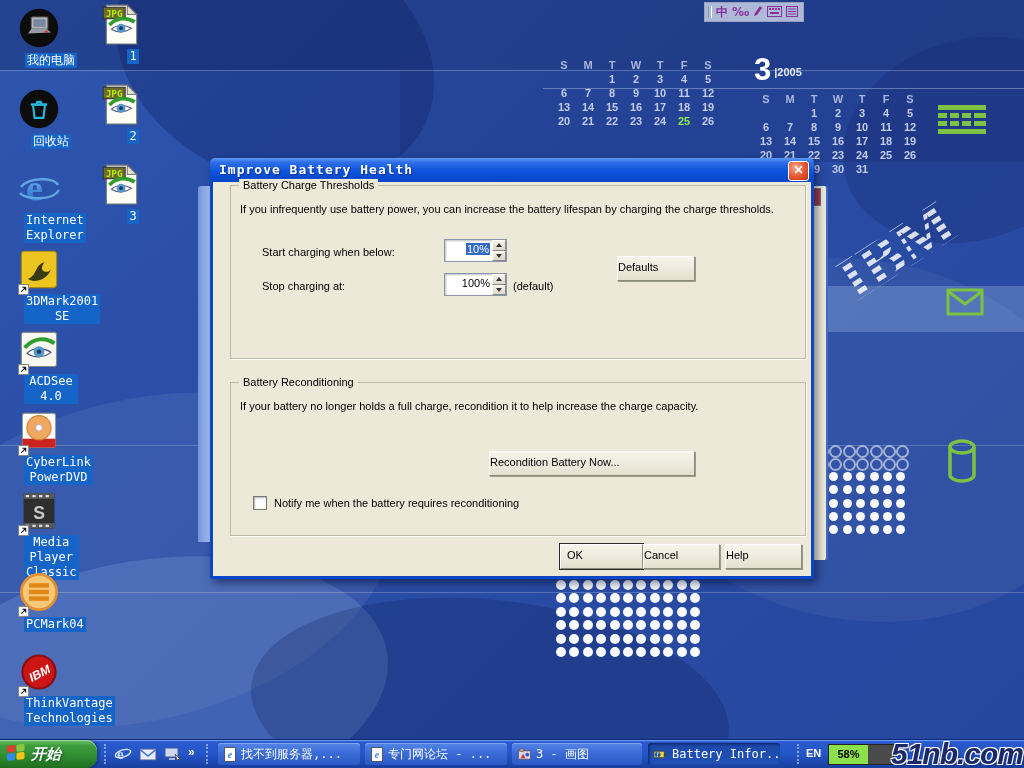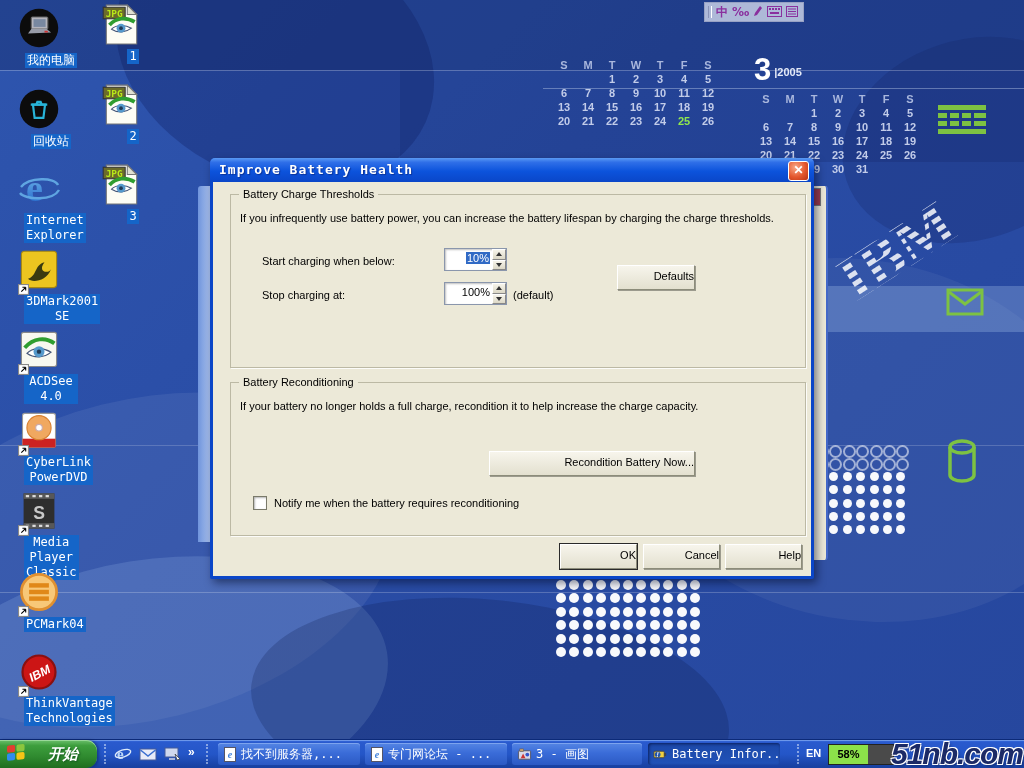--- a/index.html
+++ b/index.html
@@ -52,43 +52,43 @@
     background:radial-gradient(circle at 35% 30%,#f8a988,#e4572e 55%,#b83214);
     color:#fff;font:bold 12px "Liberation Sans",sans-serif;text-align:center;line-height:17px;cursor:pointer;}
   .client{position:absolute;left:3px;right:3px;top:24px;bottom:3px;background:#ece9d8;}
   .group{position:absolute;border:1px solid #bcb9a4;box-shadow:1px 1px 0 rgba(255,255,255,.85);}
   .group-label{position:absolute;top:-7px;left:8px;background:#ece9d8;padding:0 4px;
     font:11px "Liberation Sans",sans-serif;color:#000;}
   .dtext{position:absolute;font:11px "Liberation Sans",sans-serif;color:#000;}
   .btn{position:absolute;background:linear-gradient(180deg,#f7f5ec,#e3e0cf);
     border:1px solid #8c8c7a;border-top-color:#fff;border-left-color:#fff;
     box-shadow:1px 1px 0 rgba(90,90,80,.55);
-    font:11px "Liberation Sans",sans-serif;color:#000;text-align:right;cursor:pointer;}
-  .btn.default{outline:1px solid #2a2a2a;}
+    font:11px "Liberation Sans",sans-serif;color:#000;text-align:left;cursor:pointer;}
+  .btn.default{outline:1px solid #2a2a2a;padding-left:6px;}
   .spin{position:absolute;display:flex;width:61px;height:21px;background:#fff;
     border:1px solid #8a96ac;box-shadow:inset 1px 1px 2px rgba(0,0,0,.25);}
   .spin-val{flex:1;text-align:right;font:11px "Liberation Sans",sans-serif;padding:3px 2px 0 0;}
   .spin-val .sel{background:#316ac5;color:#fff;padding:0 1px;}
   .spin-btns{width:14px;display:flex;flex-direction:column;}
   .spin-b{flex:1;background:linear-gradient(#f6f4ea,#dcd8c6);border:1px solid #fff;
     border-right-color:#888;border-bottom-color:#888;display:flex;align-items:center;justify-content:center;cursor:pointer;}
   .spin-b i{width:0;height:0;border-left:3px solid transparent;border-right:3px solid transparent;}
   .spin-b.up i{border-bottom:4px solid #333;}
   .spin-b.down i{border-top:4px solid #333;}
   .cbrow{position:absolute;display:flex;align-items:center;gap:7px;}
   .cb{width:12px;height:12px;background:#fff;border:1px solid #7a7a6a;
     box-shadow:inset 1px 1px 2px rgba(0,0,0,.3);cursor:pointer;flex:none;}
   .cbrow span{font:11px "Liberation Sans",sans-serif;color:#000;}
   
   .taskbar{position:absolute;left:0;bottom:0;width:1024px;height:28px;z-index:10;
     background:linear-gradient(180deg,#3a6fe0 0%,#2a5ace 8%,#2456c8 50%,#1941a2 95%);
     border-top:1px solid #0c2a78;box-shadow:inset 0 1px 0 #6d97ea;}
   .startbtn{position:absolute;left:0;top:0;width:97px;height:28px;border-radius:0 11px 11px 0;cursor:pointer;
     background:linear-gradient(180deg,#6cc06c 0%,#3d9e3d 20%,#2f8a2f 60%,#1f6e1f 100%);
-    box-shadow:inset 0 1px 0 #9ad89a,2px 0 3px rgba(0,20,60,.4);display:flex;align-items:center;gap:22px;padding-left:6px;box-sizing:border-box;}
+    box-shadow:inset 0 1px 0 #9ad89a,2px 0 3px rgba(0,20,60,.4);display:flex;align-items:center;gap:5px;padding-left:6px;box-sizing:border-box;}
   .startlabel{color:#fff;font:bold italic 15px "DejaVu Sans",sans-serif;text-shadow:1px 1px 2px #14581f;}
   .tb-sep{position:absolute;top:4px;height:20px;width:0;border-left:2px dotted rgba(215,228,250,.55);}
   .ql{position:absolute;top:5px;width:18px;height:18px;cursor:pointer;}
   .ql svg{width:18px;height:18px;}
   .chev{position:absolute;top:5px;color:#fff;font:bold 12px "Liberation Sans",sans-serif;cursor:pointer;}
   .task{position:absolute;top:3px;height:22px;border-radius:3px;cursor:pointer;display:flex;align-items:center;gap:4px;
     padding:0 5px;box-sizing:border-box;overflow:hidden;white-space:nowrap;
     background:linear-gradient(180deg,#5585e4 0%,#3a6cd8 45%,#2c59c4 100%);box-shadow:inset 0 1px 0 #7da4ee;}
   .task.active{background:linear-gradient(180deg,#1c48a8 0%,#2152b8 100%);box-shadow:inset 1px 1px 3px rgba(0,10,50,.65);}
   .task span{color:#fff;font:12px "DejaVu Sans Mono",monospace;}
@@ -560,21 +560,21 @@
 
   <div class="dialog">
     <div class="titlebar">
       <span class="title">Improve Battery Health</span>
       <div class="closebtn">
         <span>✕</span>
       </div>
     </div>
     <div class="client">
 
-      <div class="group" style="left:17px;top:12px;width:574px;height:172px;">
+      <div class="group" style="left:17px;top:3px;width:574px;height:172px;">
         <span class="group-label">Battery Charge Thresholds</span>
         <div class="dtext" style="left:9px;top:17px;width:556px;">If you infrequently use battery power, you can increase the battery lifespan by charging the charge thresholds.</div>
 
         <div class="dtext" style="left:31px;top:60px;">Start charging when below:</div>
         <div class="spin" style="left:213px;top:53px;">
           <div class="spin-val"><span class="sel">10%</span></div>
           <div class="spin-btns">
             <div class="spin-b up">
                 <i></i>
               </div>

